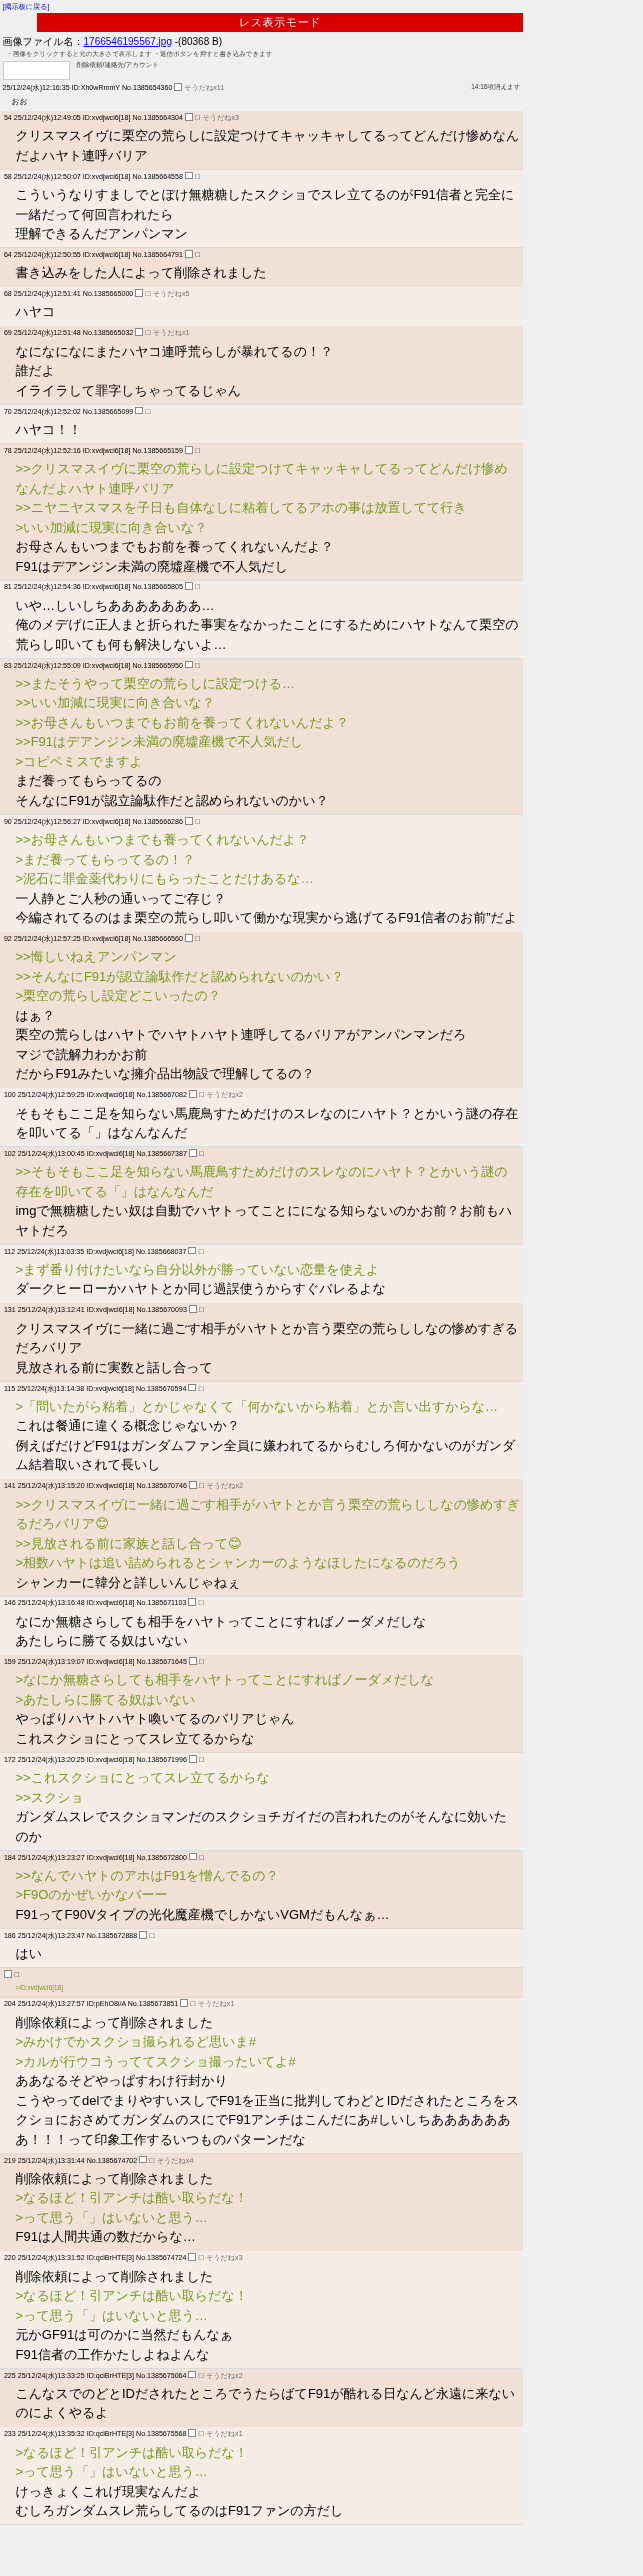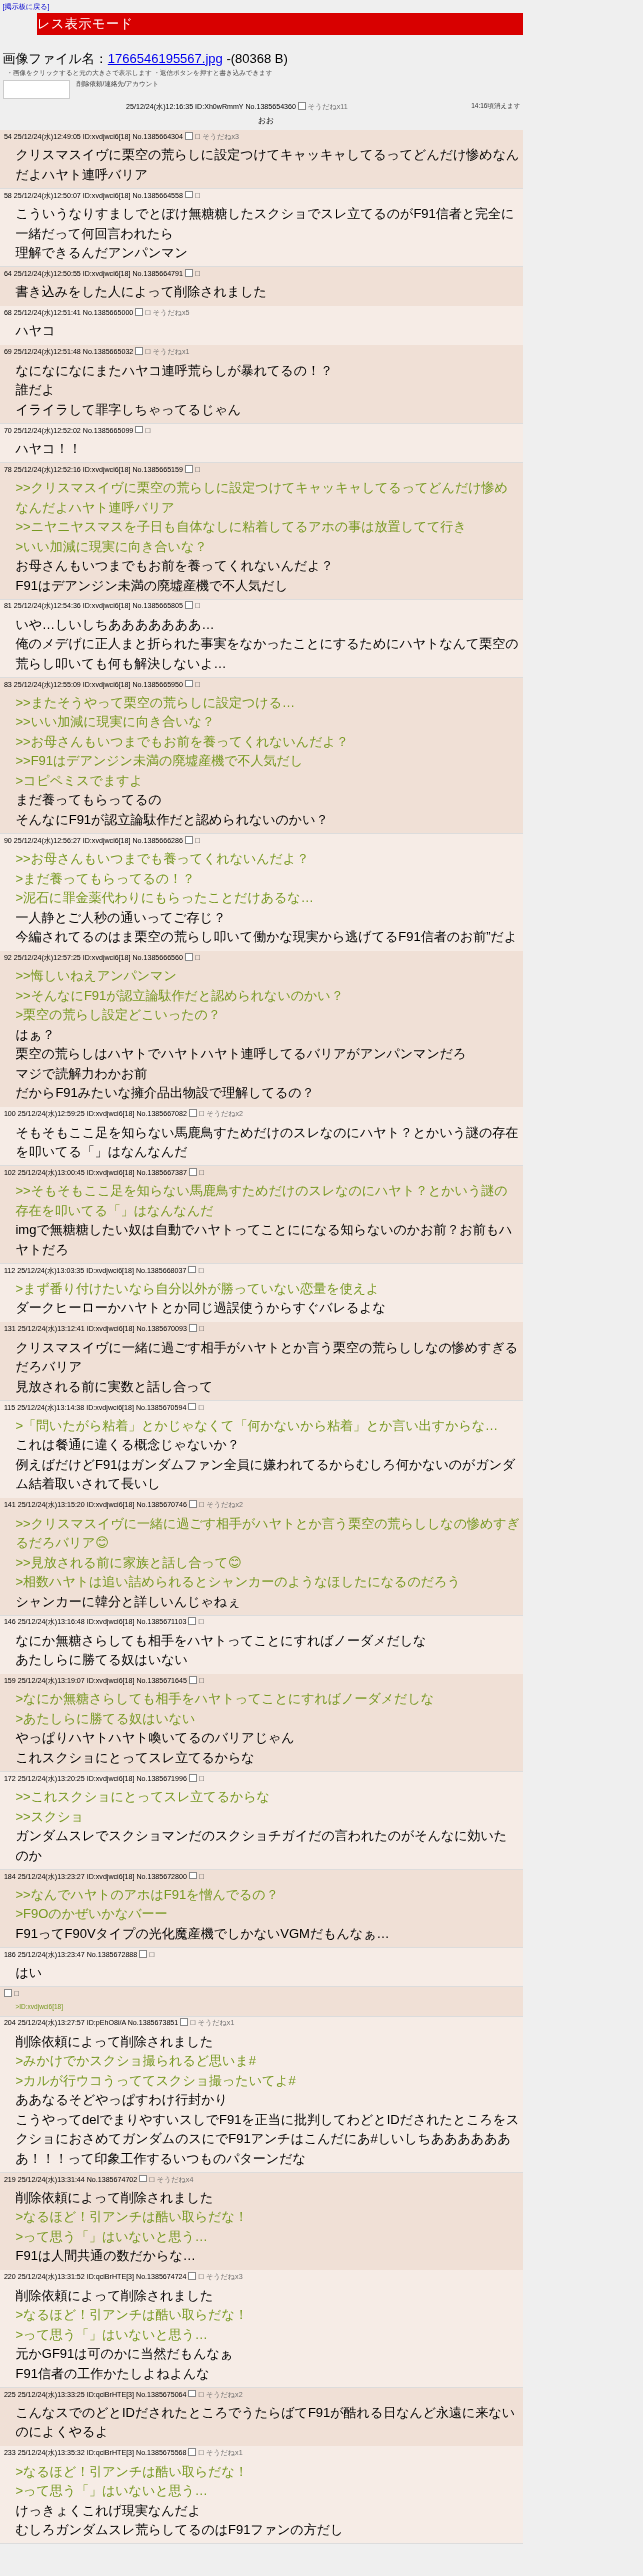--- a/index.html
+++ b/index.html
@@ -1,26 +1,26 @@
 <!DOCTYPE html>
 <html style="font-size:10.4px"><head>
 <meta charset="utf-8">
 <style>
   html,body{margin:0;padding:0;background:#efefef;}
   body{font-family:"Liberation Sans","DejaVu Sans",sans-serif;font-size:7.1px;color:#000;width:643px;}
   a{color:#0000ee;text-decoration:underline;}
   .page{width:523px;position:relative;background:#efefef;}
   .top-link{font-size:7.1px;padding:1.9px 2.6px 1.3px 2.6px;color:#0000cc;}
-  .redbar{background:#d80000;color:#fff;font-size:13px;padding:1.9px 0;font-weight:normal;letter-spacing:0.6px;margin-left:37px;}
-  .filerow{font-size:13px;padding:2.6px 2.6px 0 2.6px;margin-top:12px;}
+  .redbar{background:#d80000;color:#fff;text-align:center;font-size:11px;padding:1.9px 0;font-weight:normal;letter-spacing:0.6px;margin-left:37px;}
+  .filerow{font-size:10px;padding:2.6px 2.6px 0 2.6px;}
   .filerow a{color:#0000ee;}
   .delnote{font-size:6.5px;color:#444;padding:1.3px 2.6px 0 6.5px;line-height:1.35;}
   .thumbrow{padding:2.6px 2.6px 1.3px 2.6px;font-size:6.5px;color:#333;}
   .thumbimg{display:inline-block;width:65px;height:17px;background:#fff;border:0.6px solid #ccc;vertical-align:top;}
-  .oprow{padding:0 2.6px;text-align:center;}
+  .oprow{padding:0 2.6px;}
   .op-head{font-size:7.1px;padding:1.3px 0;}
   .op-body{font-size:7.8px;padding:1.3px 0 3.9px 9px;}
   .postline{font-size:7.1px;line-height:1.5;padding:0.6px 0;}
   .post{padding:1.3px 2.6px 3.9px 3.9px;}
   .post.odd{background:#f0e0d6;}
   .post.even{background:#f6ece6;}
   .no{color:#000;}
   .sodane{color:#707070;}
   .body{font-size:13px;color:#000;padding:1.9px 0 0 11.6px;line-height:1.5;white-space:pre-wrap;}
   .quote{color:#789922;}

